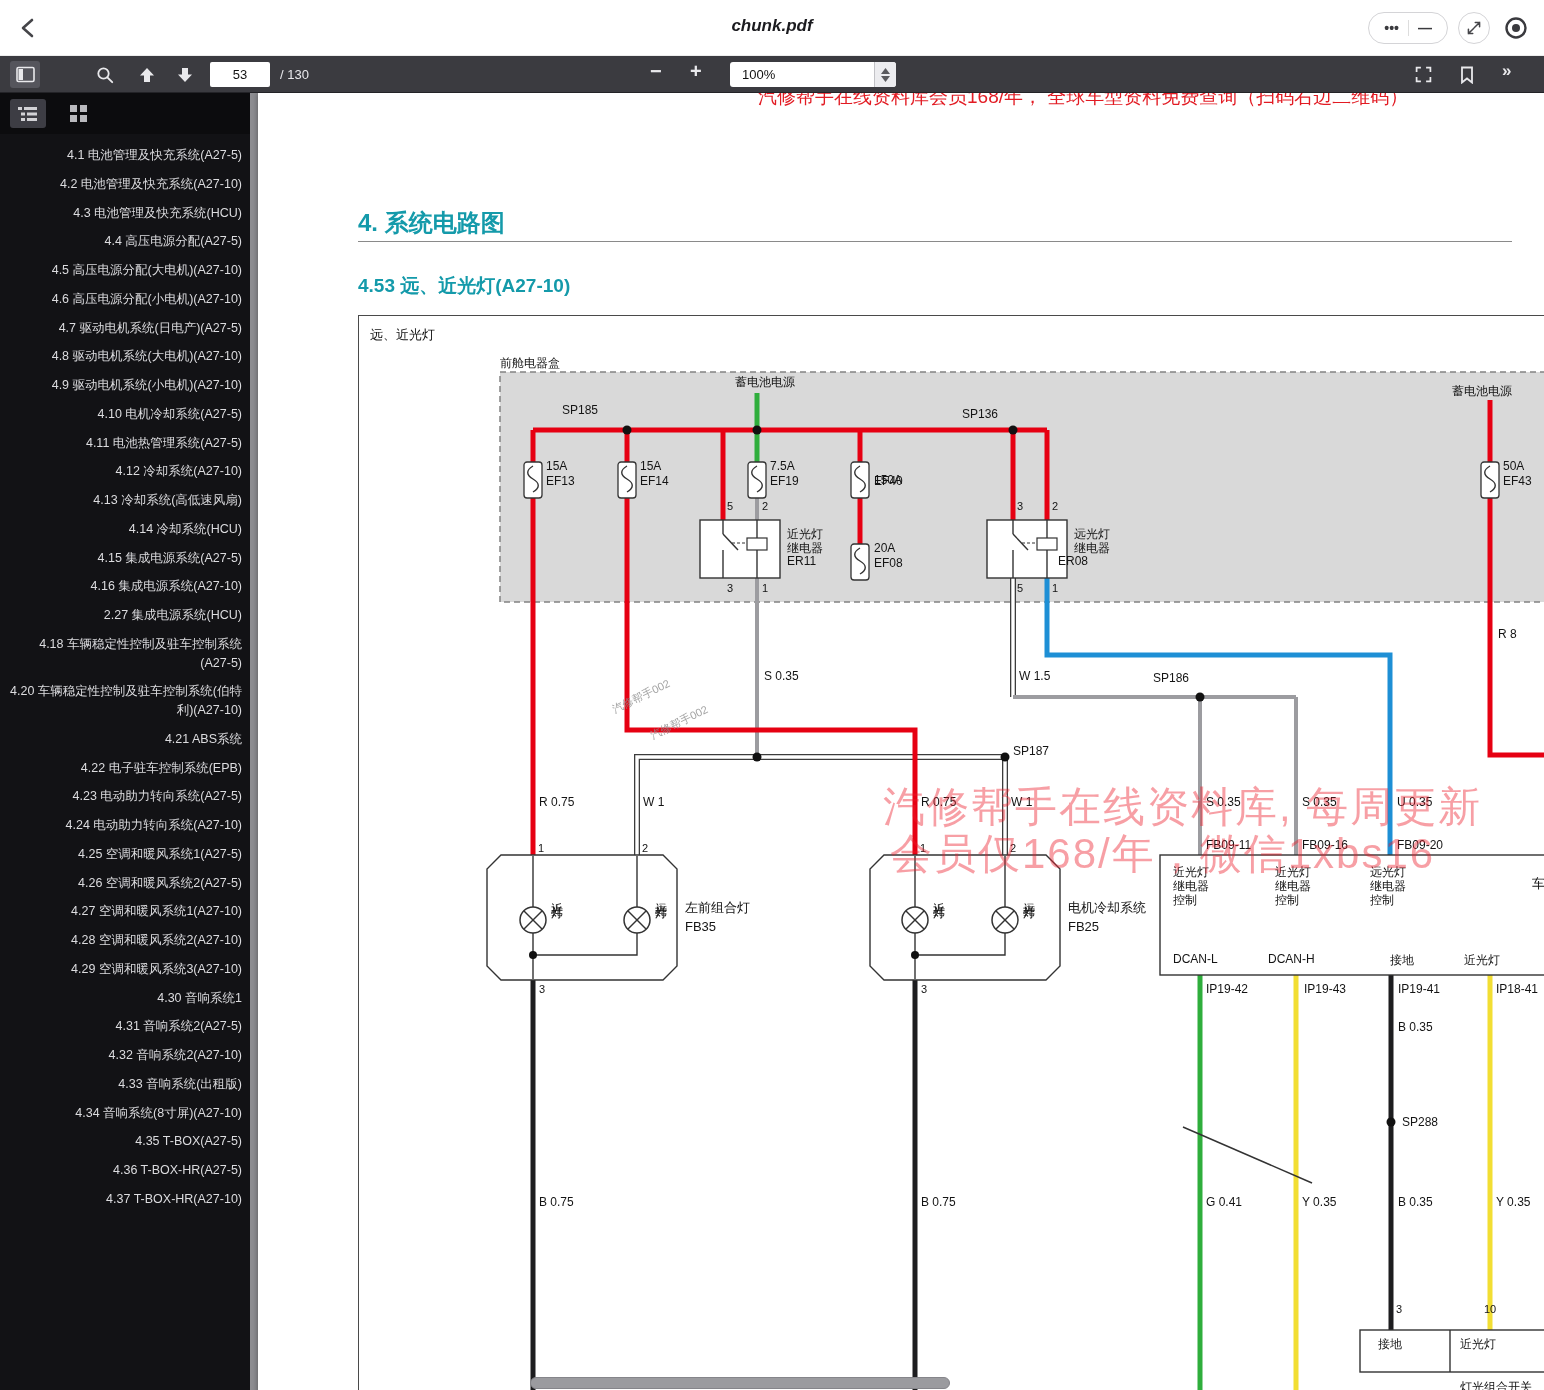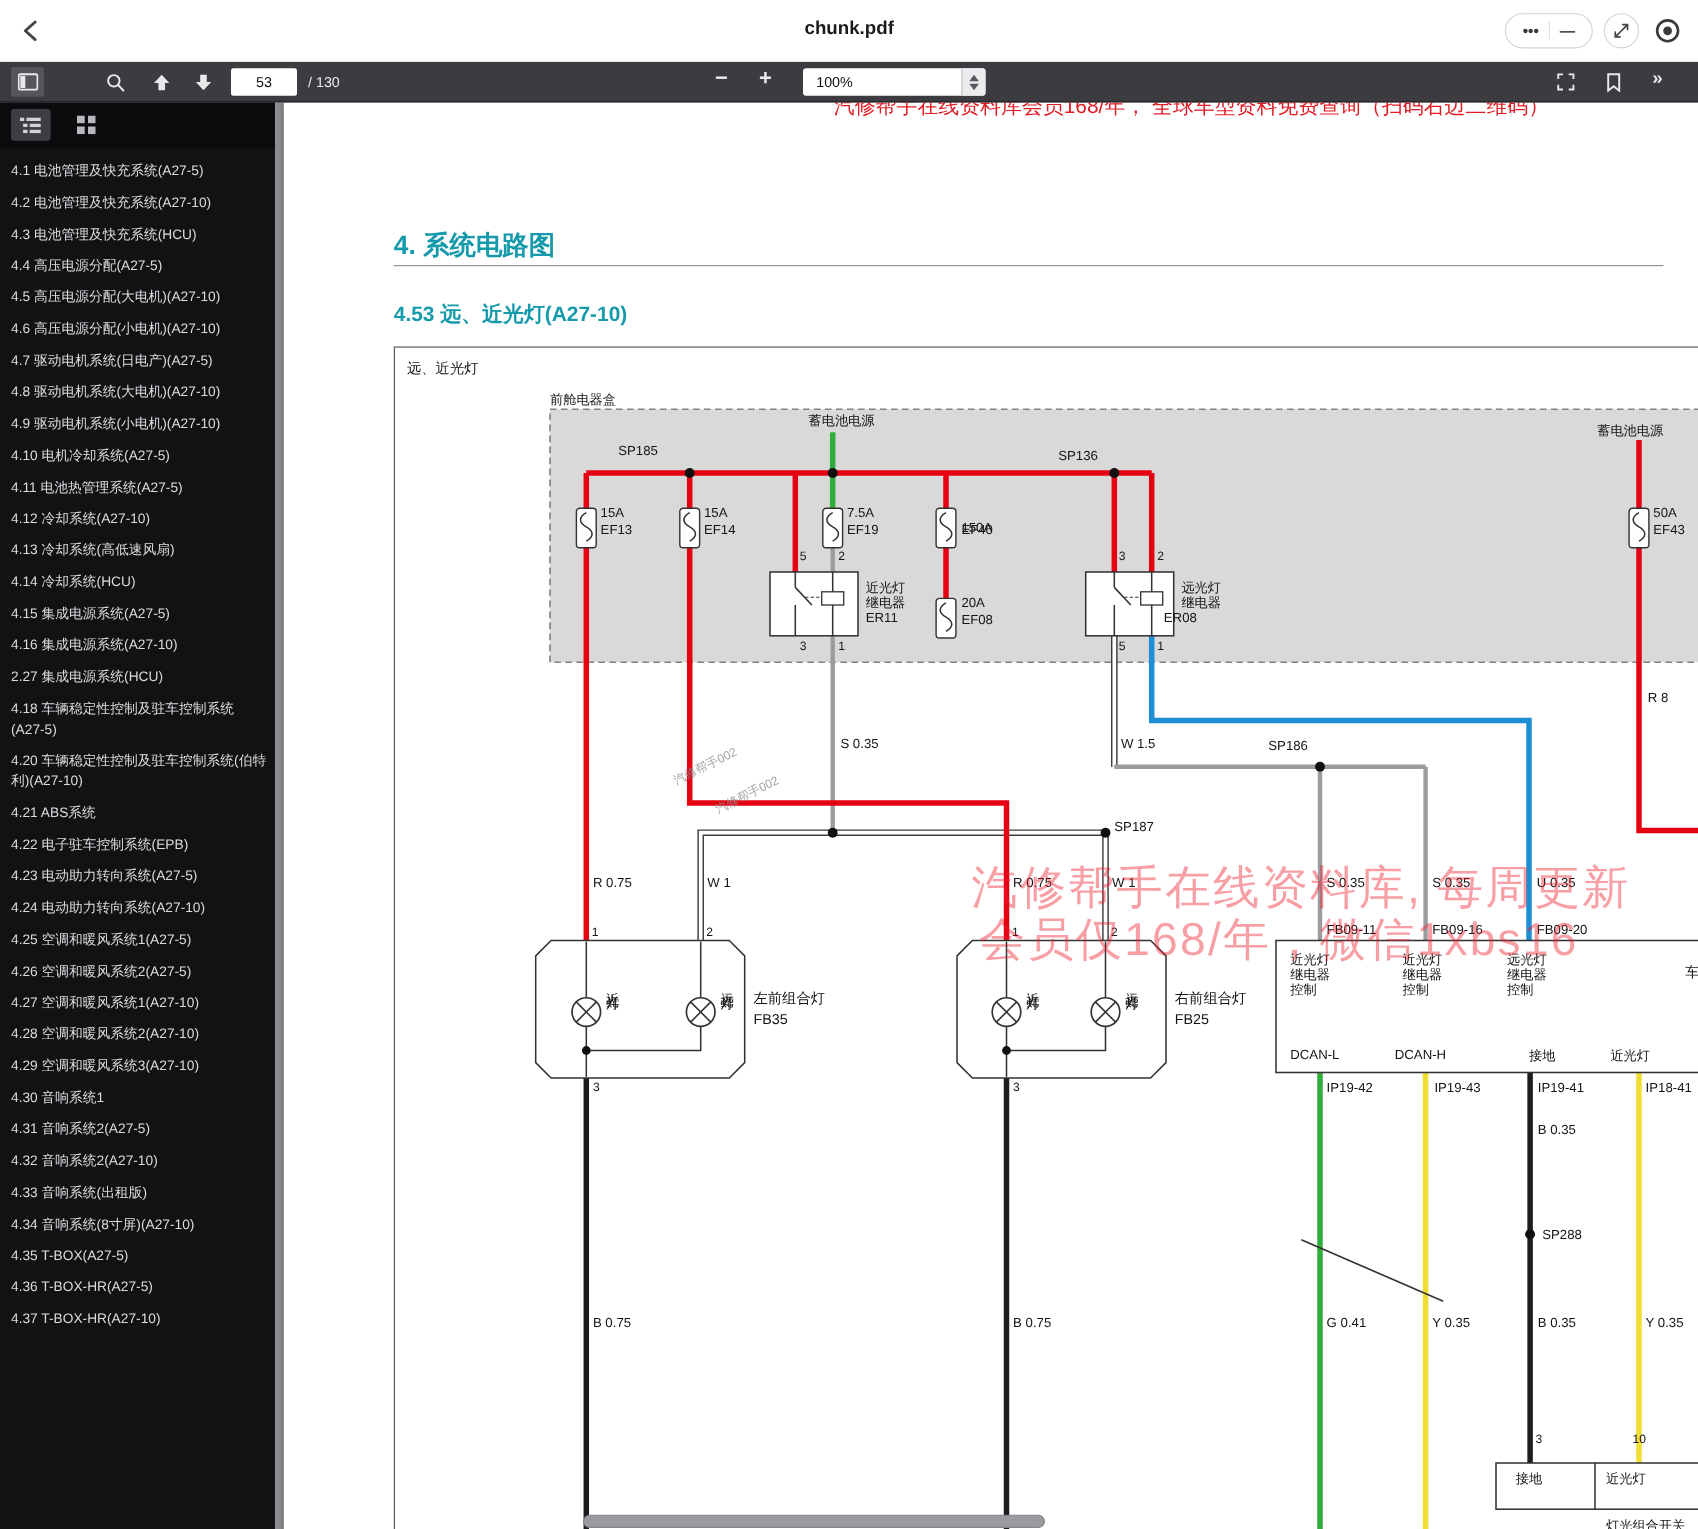--- a/index.html
+++ b/index.html
@@ -4,21 +4,21 @@
 <style>
   *{margin:0;padding:0;box-sizing:border-box;}
   html,body{width:1544px;height:1390px;overflow:hidden;background:#fff;
     font-family:"Liberation Sans","DejaVu Sans",sans-serif;}
   .app{position:absolute;inset:0;}
 
   
   .titlebar{position:absolute;left:0;top:0;width:1544px;height:56px;background:#fff;
     border-bottom:1px solid #ededed;z-index:40;}
   .backbtn{position:absolute;left:14px;top:15px;width:30px;height:28px;border:none;background:transparent;cursor:pointer;}
-  .wtitle{position:absolute;left:0;right:0;top:16px;text-align:center;font-size:17px;color:#1b1b1f;font-weight:700;}
+  .wtitle{position:absolute;left:0;right:0;top:16px;text-align:center;font-size:17px;color:#1b1b1f;font-weight:700;font-style:italic;}
   .wcontrols{position:absolute;right:12px;top:12px;height:32px;display:flex;align-items:center;gap:10px;}
   .pill{display:flex;align-items:center;height:32px;border:1px solid #d4d4d7;border-radius:16px;padding:0 6px;background:#fff;}
   .pill .seg{padding:0 9px;font-size:14px;color:#3a3a3e;font-weight:700;background:none;border:none;cursor:pointer;line-height:30px;}
   .pill .vdiv{width:1px;height:16px;background:#ddd;}
   .sqbtn{width:32px;height:32px;border:1px solid #d4d4d7;border-radius:16px;background:#fff;display:flex;align-items:center;justify-content:center;cursor:pointer;}
   .circbtn{width:32px;height:32px;border:none;background:transparent;display:flex;align-items:center;justify-content:center;cursor:pointer;}
 
   
   .pdfbar{position:absolute;left:0;top:56px;width:1544px;height:37px;background:#3b3b40;
     border-bottom:1px solid #232327;z-index:35;color:#e9e9ec;}
@@ -35,21 +35,21 @@
     flex-direction:column;align-items:center;justify-content:center;gap:2px;}
   .chev{font-size:20px;font-weight:700;color:#e9e9ec;background:none;border:none;cursor:pointer;}
 
   
   .sidebar{position:absolute;left:0;top:93px;width:250px;bottom:0;background:#121215;z-index:30;overflow:hidden;}
   .sbtabs{height:41px;background:#0c0c0e;display:flex;align-items:center;padding-left:10px;gap:14px;}
   .sbtab{width:36px;height:29px;border:none;border-radius:3px;background:transparent;display:flex;
     align-items:center;justify-content:center;cursor:pointer;}
   .sbtab.active{background:#3d3d44;}
   .toc{list-style:none;padding:12px 8px 10px 10px;}
-  .toc li{font-size:12.5px;line-height:1.5;color:#dcdcdf;margin-bottom:10px;cursor:pointer;}
+  .toc li{font-size:12.5px;line-height:1.5;color:#dcdcdf;margin-bottom:10px;cursor:pointer;text-align:right;}
 
   
   .viewer{position:absolute;left:250px;top:93px;right:0;bottom:0;background:#8e8e92;overflow:hidden;}
   .pdfpage{position:absolute;left:8px;top:0;width:1500px;height:1400px;background:#fff;overflow:hidden;
     box-shadow:0 0 6px rgba(0,0,0,.4);}
   .hthumb{position:absolute;left:280px;bottom:1px;width:420px;height:12px;border-radius:7px;
     background:#9b9b9f;border:1px solid #85858a;z-index:6;cursor:pointer;}
 
   .wmtop{position:absolute;left:500px;top:-9px;font-size:19px;color:#e21b23;white-space:nowrap;z-index:4;}
   .secttitle{position:absolute;left:100px;top:114px;font-size:24px;font-weight:600;color:#149aaa;white-space:nowrap;}
@@ -429,21 +429,21 @@
       <span class="lbs" style="left:752px;top:749px">2</span>
       <span class="lbs" style="left:663px;top:890px">3</span>
 
       <span class="vtx" style="left:290px;top:800px">近光灯</span>
       <span class="vtx" style="left:394px;top:800px">远光灯</span>
       <span class="vtx" style="left:672px;top:800px">近光灯</span>
       <span class="vtx" style="left:762px;top:800px">远光灯</span>
 
       <span class="lbm" style="left:427px;top:806px">左前组合灯</span>
       <span class="lbm" style="left:427px;top:826px">FB35</span>
-      <span class="lbm" style="left:810px;top:806px">右前组合灯</span>
+      <span class="lbm" style="left:810px;top:806px">电机冷却系统</span>
       <span class="lbm" style="left:810px;top:826px">FB25</span>
 
       <span class="lb" style="left:915px;top:771px">近光灯</span>
       <span class="lb" style="left:915px;top:785px">继电器</span>
       <span class="lb" style="left:915px;top:799px">控制</span>
       <span class="lb" style="left:1017px;top:771px">近光灯</span>
       <span class="lb" style="left:1017px;top:785px">继电器</span>
       <span class="lb" style="left:1017px;top:799px">控制</span>
       <span class="lb" style="left:1112px;top:771px">远光灯</span>
       <span class="lb" style="left:1112px;top:785px">继电器</span>

